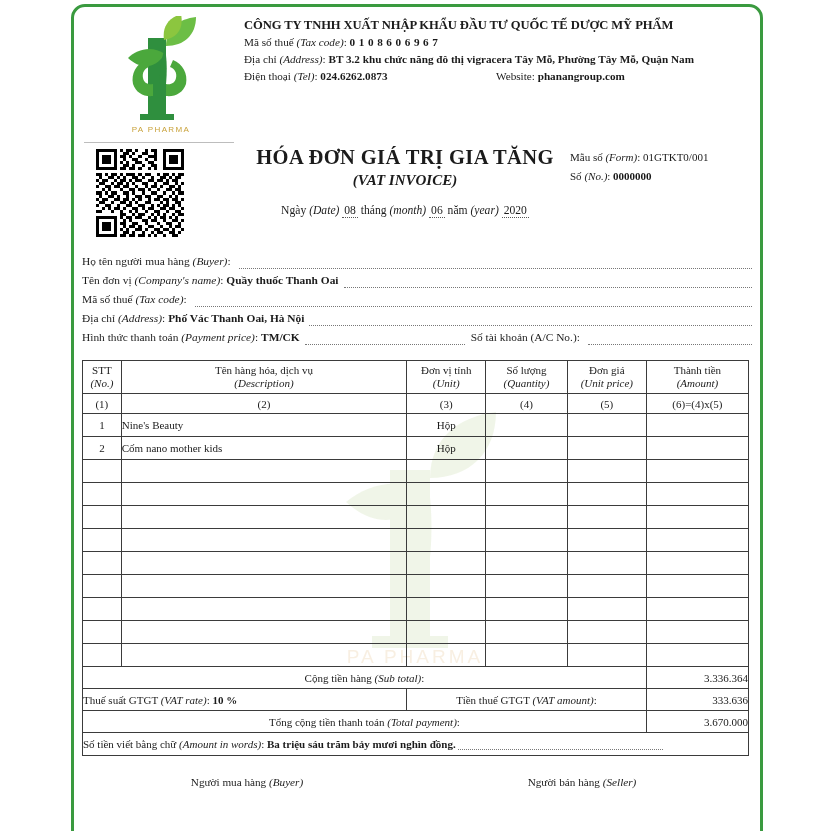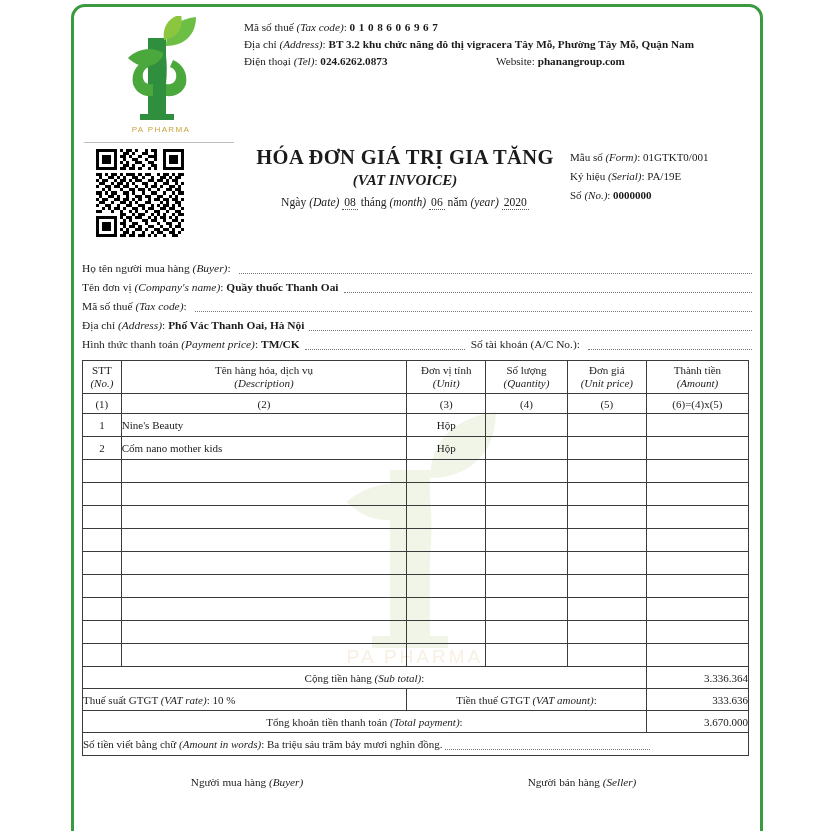--- a/index.html
+++ b/index.html
@@ -134,21 +134,21 @@
     letter-spacing: 0.4px;
   }
   .subtitle {
     font-size: 15px;
     font-weight: bold;
     font-style: italic;
     margin-top: 3px;
   }
   .dateline {
     font-size: 11.6px;
-    margin-top: 7px;
+    margin-top: 15px;
   }
   .dateline .it { font-style: italic; }
   .dv {
     border-bottom: 1px dotted #555;
     padding: 0 2px;
   }
   .meta-col {
     width: 182px;
     flex: 0 0 182px;
     padding-top: 8px;
@@ -160,21 +160,20 @@
 
   
   .buyer {
     position: relative;
     margin-top: 14px;
     z-index: 2;
     font-size: 11.4px;
   }
   .brow {
     display: flex;
-    align-items: flex-end;
     height: 19px;
   }
   .blabel { white-space: nowrap; }
   .blabel .it { font-style: italic; }
   .bval {
     font-weight: bold;
     white-space: nowrap;
     padding: 0 3px 0 3px;
   }
   .fill {
@@ -232,28 +231,28 @@
   .tot-label .it { font-style: italic; }
   .tot-val {
     text-align: right;
     padding-right: 7px;
   }
   .vat-left {
     text-align: left;
     padding-left: 7px;
   }
   .vat-left .it { font-style: italic; }
-  .vat-left .bold { font-weight: normal; }
+  .vat-left .bold { font-weight: bold; }
   .words-row td {
     text-align: left;
     padding-left: 7px;
     height: 22px;
   }
   .words-row .it { font-style: italic; text-align: center; }
-  .words-row .bold { font-weight: normal; }
+  .words-row .bold { font-weight: bold; }
   .words-dots {
     display: inline-block;
     border-bottom: 1px dotted #777;
     height: 11px;
     width: 205px;
     vertical-align: bottom;
   }
 
   
   .signs {
@@ -299,20 +298,21 @@
           <path d="M47 38 c-13 -9 -28 -5 -37 4 c13 12 27 11 37 -4 z" fill="#4ba83c"></path>
           <path d="M47 32 c3 17 2 38 -2 53 c-5 -16 -4 -37 2 -53 z" fill="#2f8f3e"></path>
           <path d="M28 44 c-10 4 -15 14 -13 24 c3 9 11 13 20 12 l0 -12 c-5 1 -9 -1 -10 -6 c-1 -5 1 -9 6 -11 z" fill="#4ba83c"></path>
           <path d="M55 44 c10 4 15 14 13 24 c-3 9 -11 13 -20 12 l0 -12 c5 1 9 -1 10 -6 c1 -5 -1 -9 -6 -11 z" fill="#4ba83c"></path>
         </svg>
         <div class="logo-cap">PA PHARMA</div>
       </div>
     </div>
 
     <div class="company-col">
+      <div class="cname">CÔNG TY TNHH XUẤT NHẬP KHẨU ĐẦU TƯ QUỐC TẾ DƯỢC MỸ PHẨM</div>
 
       <div class="cline">
         <span>Mã số thuế</span>
         <span class="it">(Tax code)</span>:
         <span class="taxdigits">0108606967</span>
       </div>
 
       <div class="cline">
         <span>Địa chỉ</span>
         <span class="it">(Address)</span>:
@@ -584,25 +584,20 @@
       </div>
     </div>
 
     <div class="meta-col">
       <div>
         <span>Mẫu số</span>
         <span class="it">(Form)</span>:
         <span>01GTKT0/001</span>
       </div>
       <div>
-        <span>Ký hiệu</span>
-        <span class="it">(Serial)</span>:
-        <span>PA/19E</span>
-      </div>
-      <div>
         <span>Số</span>
         <span class="it">(No.)</span>:
         <span class="bold">0000000</span>
       </div>
     </div>
   </div>
 
   <div class="buyer">
 
     <div class="brow">
@@ -806,21 +801,21 @@
       </td>
       <td colspan="3" class="tot-label">
         <span>Tiền thuế GTGT</span>
         <span class="it">(VAT amount)</span>:
       </td>
       <td class="tot-val">333.636</td>
     </tr>
 
     <tr>
       <td colspan="5" class="tot-label">
-        <span>Tổng khoản tiền thanh toán</span>
+        <span>Tổng cộng tiền thanh toán</span>
         <span class="it">(Total payment)</span>:
       </td>
       <td class="tot-val">3.670.000</td>
     </tr>
 
     <tr class="words-row">
       <td colspan="6">
         <span>Số tiền viết bằng chữ</span>
         <span class="it">(Amount in words)</span>:
         <span class="bold">Ba triệu sáu trăm bảy mươi nghìn đồng.</span>

